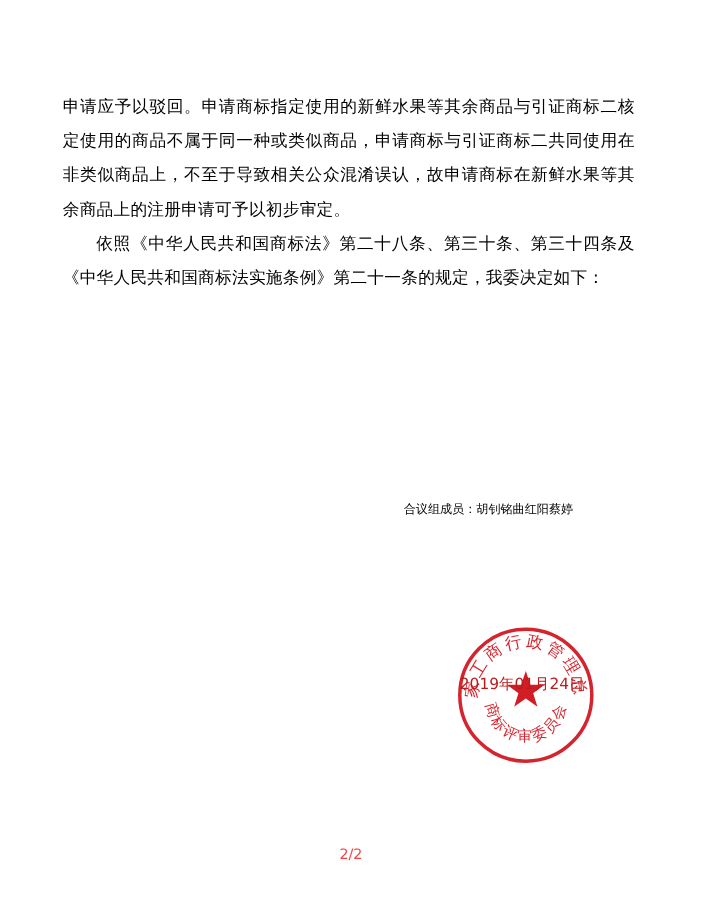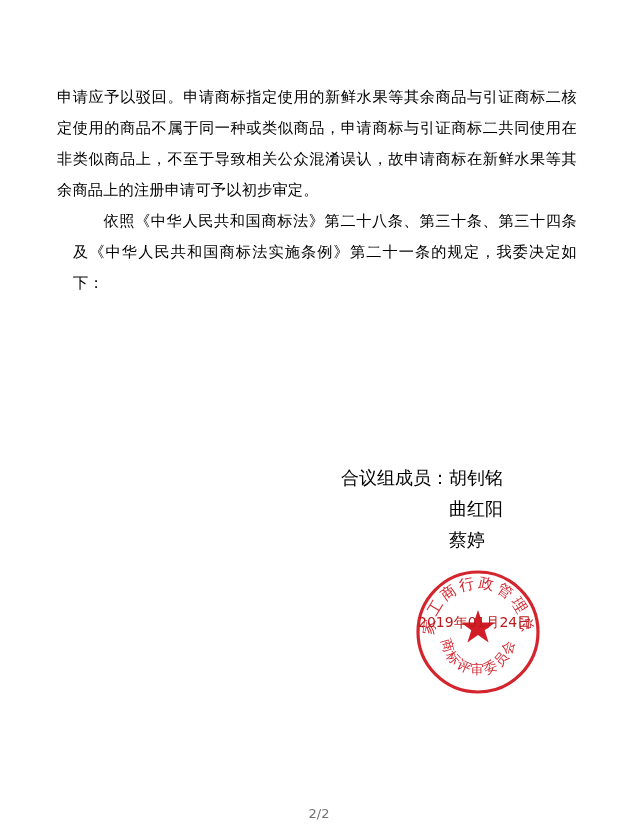--- a/index.html
+++ b/index.html
@@ -32,42 +32,40 @@
   .para {
     font-size: 15.2px;
     line-height: 31px;
     text-align: justify;
     text-justify: inter-ideograph;
     letter-spacing: 0.2px;
     margin: 0 0 0 0;
   }
   .indent {
     text-indent: 2em;
-    margin-left: 16px;
   }
   .signers {
     position: absolute;
-    left: 57px;
+    left: 75px;
     top: 447px;
     width: 520px;
-    font-size: 18px;
+    font-size: 11px;
     line-height: 31px;
-    margin-top: 15px;
   }
   .signers-row {
     display: flex;
     justify-content: flex-end;
     padding-right: 74px;
   }
   .signers-label {
     white-space: pre;
   }
   .signers-names {
     display: flex;
-    flex-direction: column;
+    flex-direction: row;
   }
   .signers-name {
     white-space: pre;
   }
   .seal-wrap {
     position: absolute;
     left: 414px;
     top: 568px;
     width: 128px;
     height: 128px;
@@ -84,25 +82,25 @@
     width: 160px;
     font-size: 14px;
     line-height: 20px;
     color: #b91c1c;
     white-space: nowrap;
     margin-top: 22px;
   }
   .footer {
     position: absolute;
     left: 0;
-    top: 806px;
+    top: 770px;
     width: 638px;
     text-align: center;
     font-size: 13px;
-    color: #737373;
+    color: #ef4444;
   }
 </style>
 </head>
 <body>
 
 <div class="page">
 
   <div class="content">
     <p class="para">申请应予以驳回。申请商标指定使用的新鲜水果等其余商品与引证商标二核定使用的商品不属于同一种或类似商品，申请商标与引证商标二共同使用在非类似商品上，不至于导致相关公众混淆误认，故申请商标在新鲜水果等其余商品上的注册申请可予以初步审定。</p>
     <p class="para indent">依照《中华人民共和国商标法》第二十八条、第三十条、第三十四条及《中华人民共和国商标法实施条例》第二十一条的规定，我委决定如下：</p>

